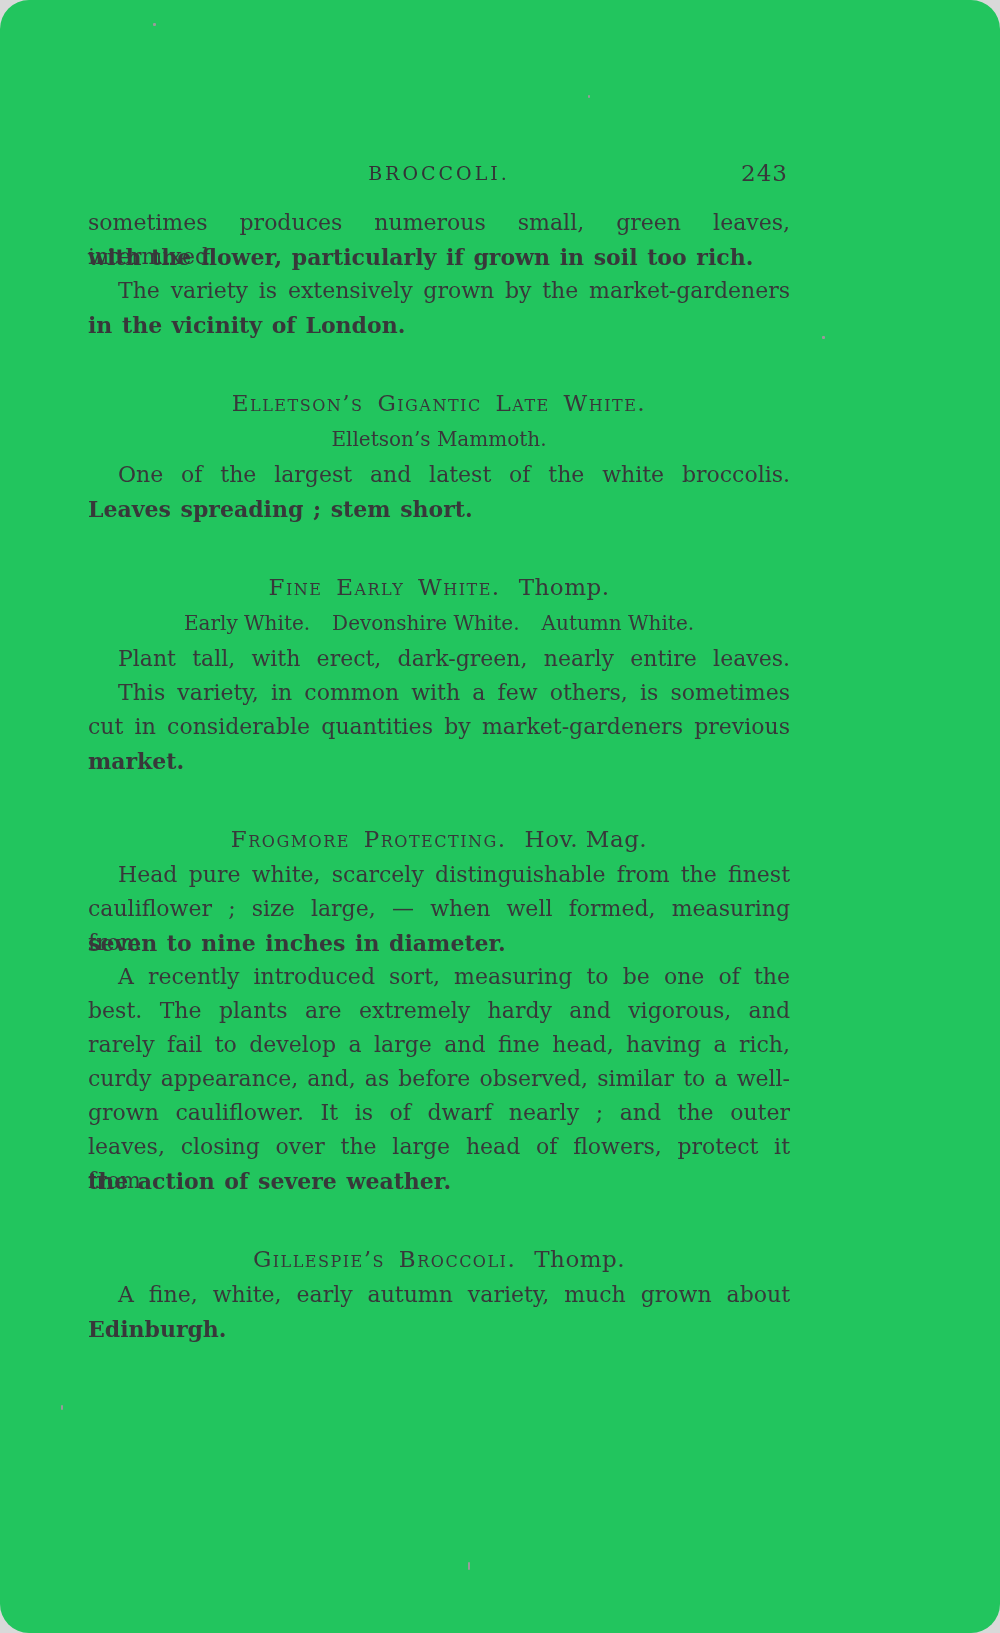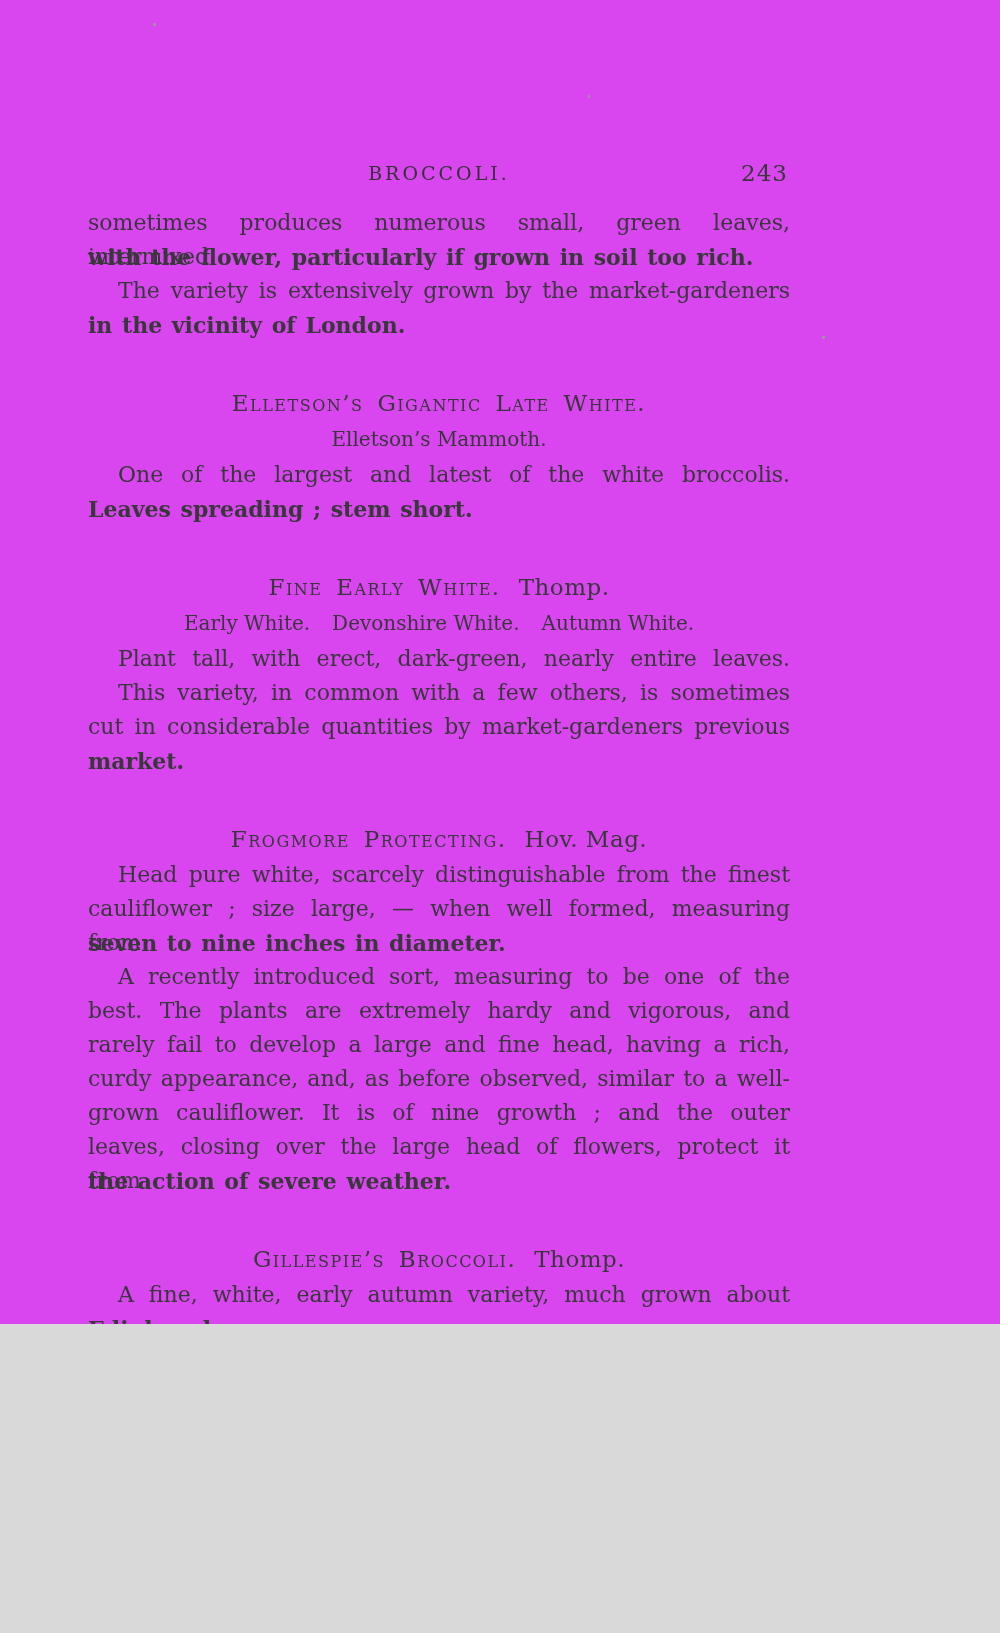--- a/index.html
+++ b/index.html
@@ -4,22 +4,23 @@
 <style>
   html,body { margin:0; padding:0; }
   body {
     width:1000px; height:1633px;
     background:#d9d9d9;
     font-family:"DejaVu Serif","Liberation Serif",serif;
     color:#38383a;
     -webkit-font-smoothing:antialiased;
   }
   .page {
-    position:relative; width:1000px; height:1324px; overflow:hidden;
-    background:#d946ef;
+    position:relative; width:1000px; height:1633px; overflow:hidden;
+    background:#22c55e;
+    border-radius:29px;
   }
   
   .running-header {
     position:absolute; left:88px; top:156px; width:702px; height:34px;
   }
   .running-title {
     position:absolute; left:0; right:0; text-align:center;
     font-size:19px; letter-spacing:3px; line-height:34px;
     color:#333336;
   }
@@ -105,21 +106,21 @@
       <div>
         <div class="line indent">Head pure white, scarcely distinguishable from the finest</div>
         <div class="line">cauliflower ; size large, — when well formed, measuring from</div>
         <div class="line last">seven to nine inches in diameter.</div>
       </div>
       <div>
         <div class="line indent">A recently introduced sort, measuring to be one of the</div>
         <div class="line">best.  The plants are extremely hardy and vigorous, and</div>
         <div class="line">rarely fail to develop a large and fine head, having a rich,</div>
         <div class="line">curdy appearance, and, as before observed, similar to a well-</div>
-        <div class="line">grown cauliflower.  It is of nine growth ; and the outer</div>
+        <div class="line">grown cauliflower.  It is of dwarf nearly ; and the outer</div>
         <div class="line">leaves, closing over the large head of flowers, protect it from</div>
         <div class="line last">the action of severe weather.</div>
       </div>
       <div class="heading"><span class="hc">Gillespie’s Broccoli.</span><span class="attr">Thomp.</span></div>
       <div>
         <div class="line indent">A fine, white, early autumn variety, much grown about</div>
         <div class="line last">Edinburgh.</div>
       </div>
     </div>
 

